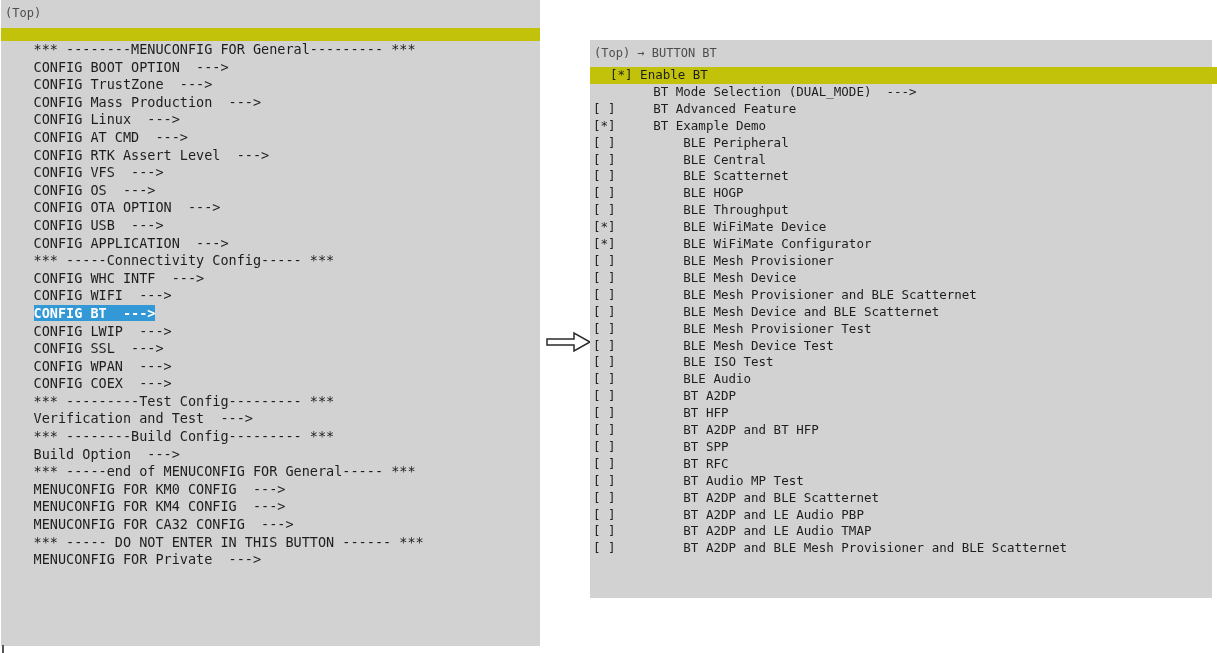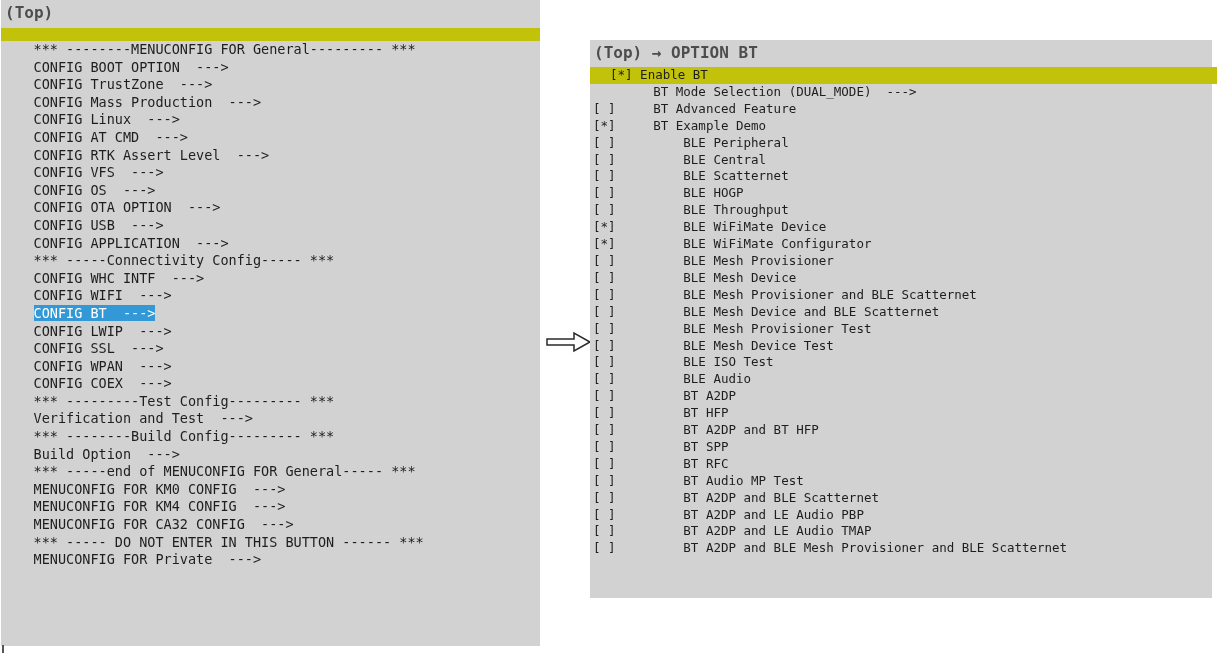--- a/index.html
+++ b/index.html
@@ -13,43 +13,43 @@
   }
   .panel {
     position: absolute;
     background: var(--panel_bg, #d2d2d2);
   }
   .panel.left  { left: 1px;   top: 0;    width: 539px; height: 646px; }
   .panel.right { left: 590px; top: 40px; width: 622px; height: 558px; }
 
   .path-bar {
     color: var(--header_text, #4d4d4d);
-    font-size: 16px;
+    font-size: 12px;
     line-height: 18px;
     padding: 4px 0 0 4px;
     height: 18px;
     white-space: pre;
-    font-weight: bold;
   }
   .left .separator {
     height: 13px;
     margin-top: 6px;
     background: var(--accent_yellow, #c2c20a);
   }
   .list {
     white-space: pre;
     color: var(--text, #1e1e1e);
   }
   .left .list  { margin-top: 0; font-size: 13.5px; line-height: 17.6px; }
   .right .list { margin-top: 5px;  font-size: 12.5px; line-height: 16.9px; padding-left: 3px; }
 
   .row { width: 100%; }
   .row .hl {
     background: var(--accent_blue, #3399d6);
     color: var(--selection_text, #ffffff);
+    font-weight: bold;
   }
   .row.sel-yellow {
     background: var(--accent_yellow, #c2c20a);
     margin-left: -3px;
     padding-left: 20px;
   }
 
   .arrow-wrap {
     position: absolute;
     left: 546px;
@@ -77,19 +77,19 @@
     <div class="list" id="left-list"><div class="row">    <span>*** --------MENUCONFIG FOR General--------- ***</span></div><div class="row">    <span>CONFIG BOOT OPTION  ---&gt;</span></div><div class="row">    <span>CONFIG TrustZone  ---&gt;</span></div><div class="row">    <span>CONFIG Mass Production  ---&gt;</span></div><div class="row">    <span>CONFIG Linux  ---&gt;</span></div><div class="row">    <span>CONFIG AT CMD  ---&gt;</span></div><div class="row">    <span>CONFIG RTK Assert Level  ---&gt;</span></div><div class="row">    <span>CONFIG VFS  ---&gt;</span></div><div class="row">    <span>CONFIG OS  ---&gt;</span></div><div class="row">    <span>CONFIG OTA OPTION  ---&gt;</span></div><div class="row">    <span>CONFIG USB  ---&gt;</span></div><div class="row">    <span>CONFIG APPLICATION  ---&gt;</span></div><div class="row">    <span>*** -----Connectivity Config----- ***</span></div><div class="row">    <span>CONFIG WHC INTF  ---&gt;</span></div><div class="row">    <span>CONFIG WIFI  ---&gt;</span></div><div class="row">    <span class="hl">CONFIG BT  ---&gt;</span></div><div class="row">    <span>CONFIG LWIP  ---&gt;</span></div><div class="row">    <span>CONFIG SSL  ---&gt;</span></div><div class="row">    <span>CONFIG WPAN  ---&gt;</span></div><div class="row">    <span>CONFIG COEX  ---&gt;</span></div><div class="row">    <span>*** ---------Test Config--------- ***</span></div><div class="row">    <span>Verification and Test  ---&gt;</span></div><div class="row">    <span>*** --------Build Config--------- ***</span></div><div class="row">    <span>Build Option  ---&gt;</span></div><div class="row">    <span>*** -----end of MENUCONFIG FOR General----- ***</span></div><div class="row">    <span>MENUCONFIG FOR KM0 CONFIG  ---&gt;</span></div><div class="row">    <span>MENUCONFIG FOR KM4 CONFIG  ---&gt;</span></div><div class="row">    <span>MENUCONFIG FOR CA32 CONFIG  ---&gt;</span></div><div class="row">    <span>*** ----- DO NOT ENTER IN THIS BUTTON ------ ***</span></div><div class="row">    <span>MENUCONFIG FOR Private  ---&gt;</span></div></div>
   </section>
 
   <div class="arrow-wrap">
     <svg width="46" height="24" viewBox="0 0 46 24" xmlns="http://www.w3.org/2000/svg">
       <path d="M1 9 L28 9 L28 3 L44 12 L28 21 L28 15 L1 15 Z" fill="#ffffff" stroke="#2a2a2a" stroke-width="1.5" stroke-linejoin="miter"></path>
     </svg>
   </div>
 
   <section class="panel right">
-    <div class="path-bar">(Top) → OPTION BT</div>
+    <div class="path-bar">(Top) → BUTTON BT</div>
     <div class="list" id="right-list"><div class="row sel-yellow">[*] Enable BT</div><div class="row">        BT Mode Selection (DUAL_MODE)  ---&gt;</div><div class="row">[ ]     BT Advanced Feature</div><div class="row">[*]     BT Example Demo</div><div class="row">[ ]         BLE Peripheral</div><div class="row">[ ]         BLE Central</div><div class="row">[ ]         BLE Scatternet</div><div class="row">[ ]         BLE HOGP</div><div class="row">[ ]         BLE Throughput</div><div class="row">[*]         BLE WiFiMate Device</div><div class="row">[*]         BLE WiFiMate Configurator</div><div class="row">[ ]         BLE Mesh Provisioner</div><div class="row">[ ]         BLE Mesh Device</div><div class="row">[ ]         BLE Mesh Provisioner and BLE Scatternet</div><div class="row">[ ]         BLE Mesh Device and BLE Scatternet</div><div class="row">[ ]         BLE Mesh Provisioner Test</div><div class="row">[ ]         BLE Mesh Device Test</div><div class="row">[ ]         BLE ISO Test</div><div class="row">[ ]         BLE Audio</div><div class="row">[ ]         BT A2DP</div><div class="row">[ ]         BT HFP</div><div class="row">[ ]         BT A2DP and BT HFP</div><div class="row">[ ]         BT SPP</div><div class="row">[ ]         BT RFC</div><div class="row">[ ]         BT Audio MP Test</div><div class="row">[ ]         BT A2DP and BLE Scatternet</div><div class="row">[ ]         BT A2DP and LE Audio PBP</div><div class="row">[ ]         BT A2DP and LE Audio TMAP</div><div class="row">[ ]         BT A2DP and BLE Mesh Provisioner and BLE Scatternet</div></div>
   </section>
 
   <div class="cursor-tick"></div>
 
 </div>
 
 </body></html>

